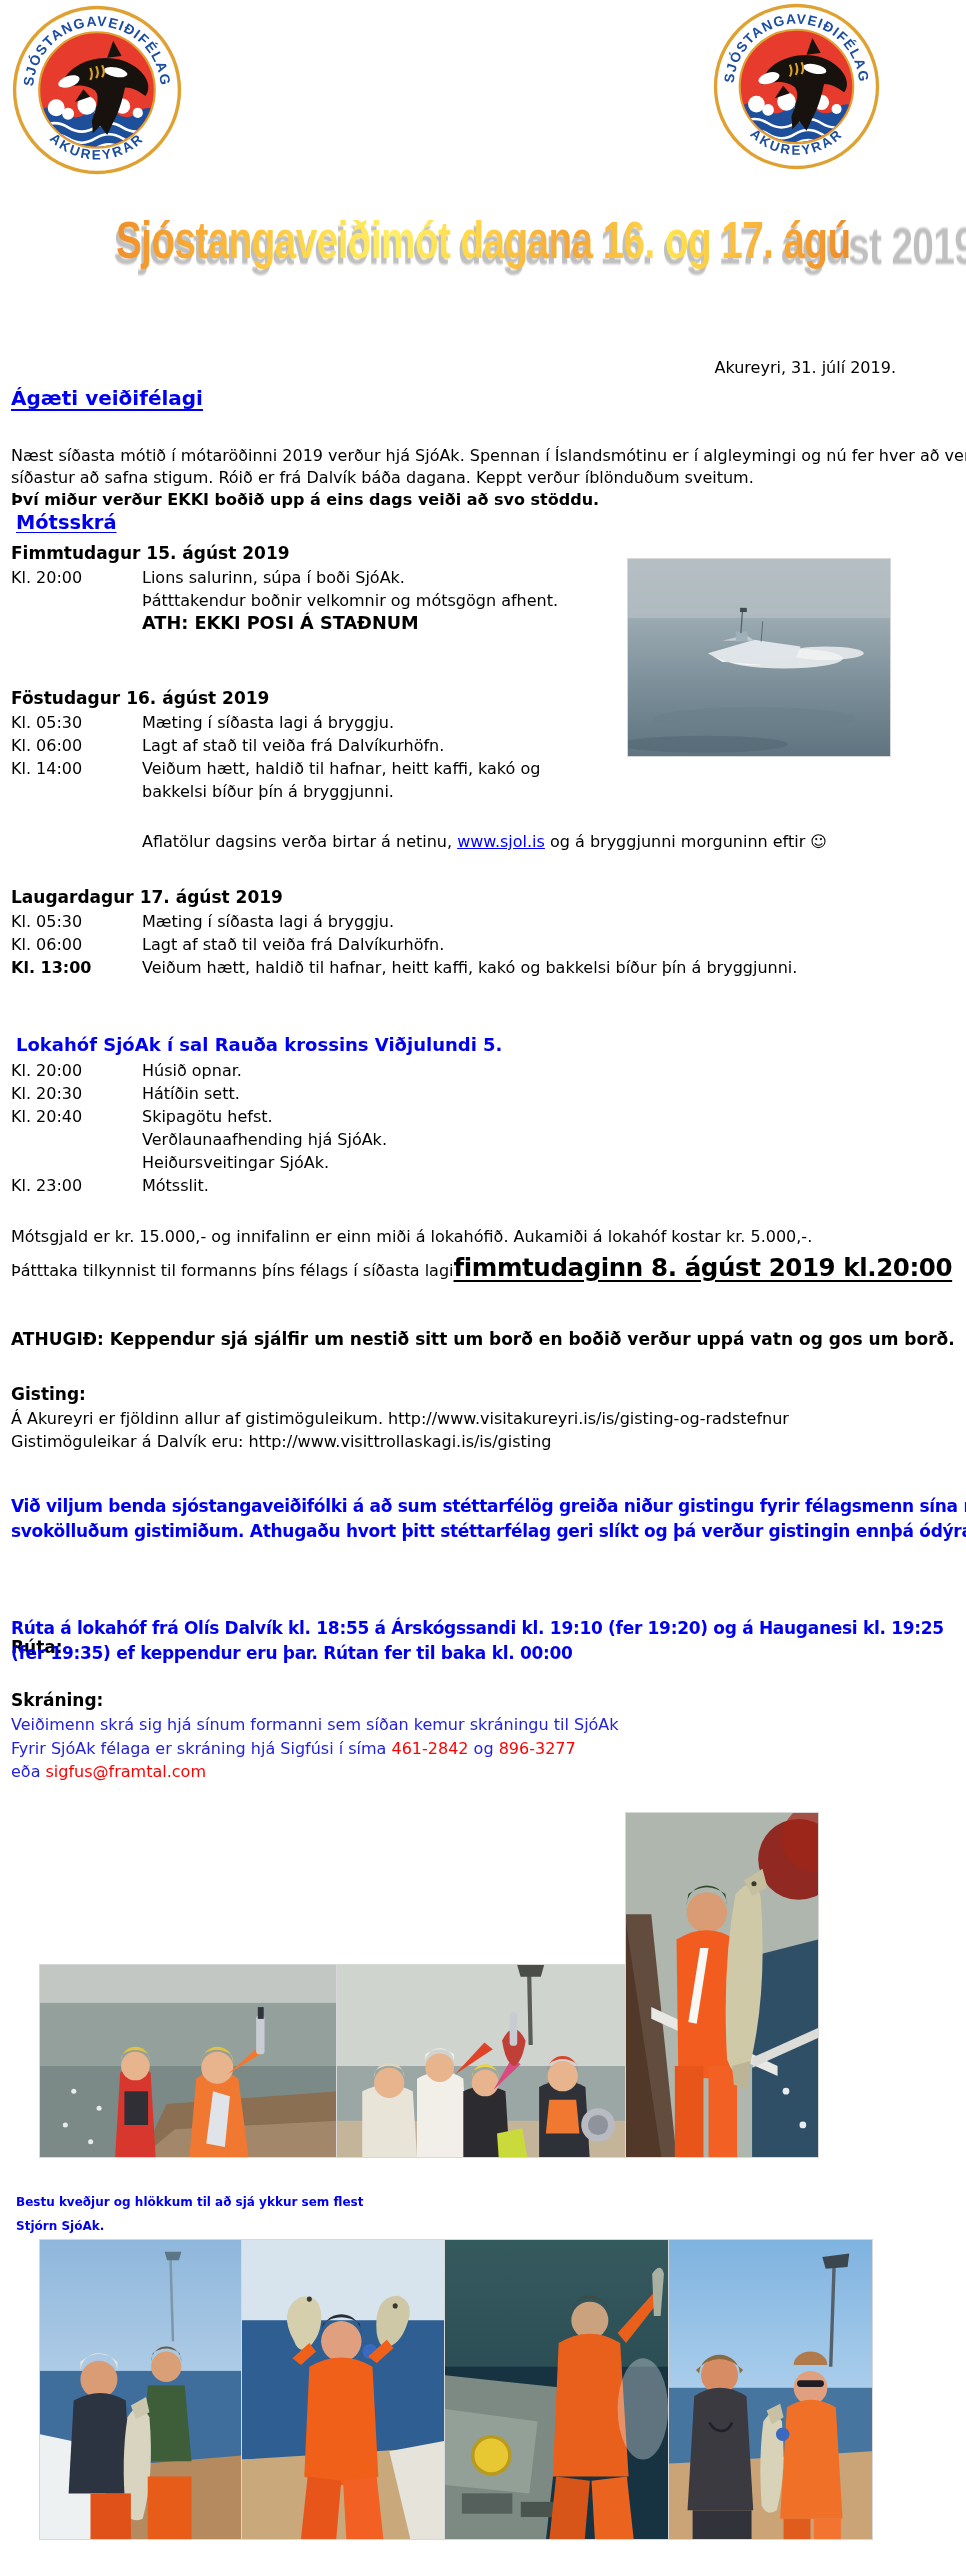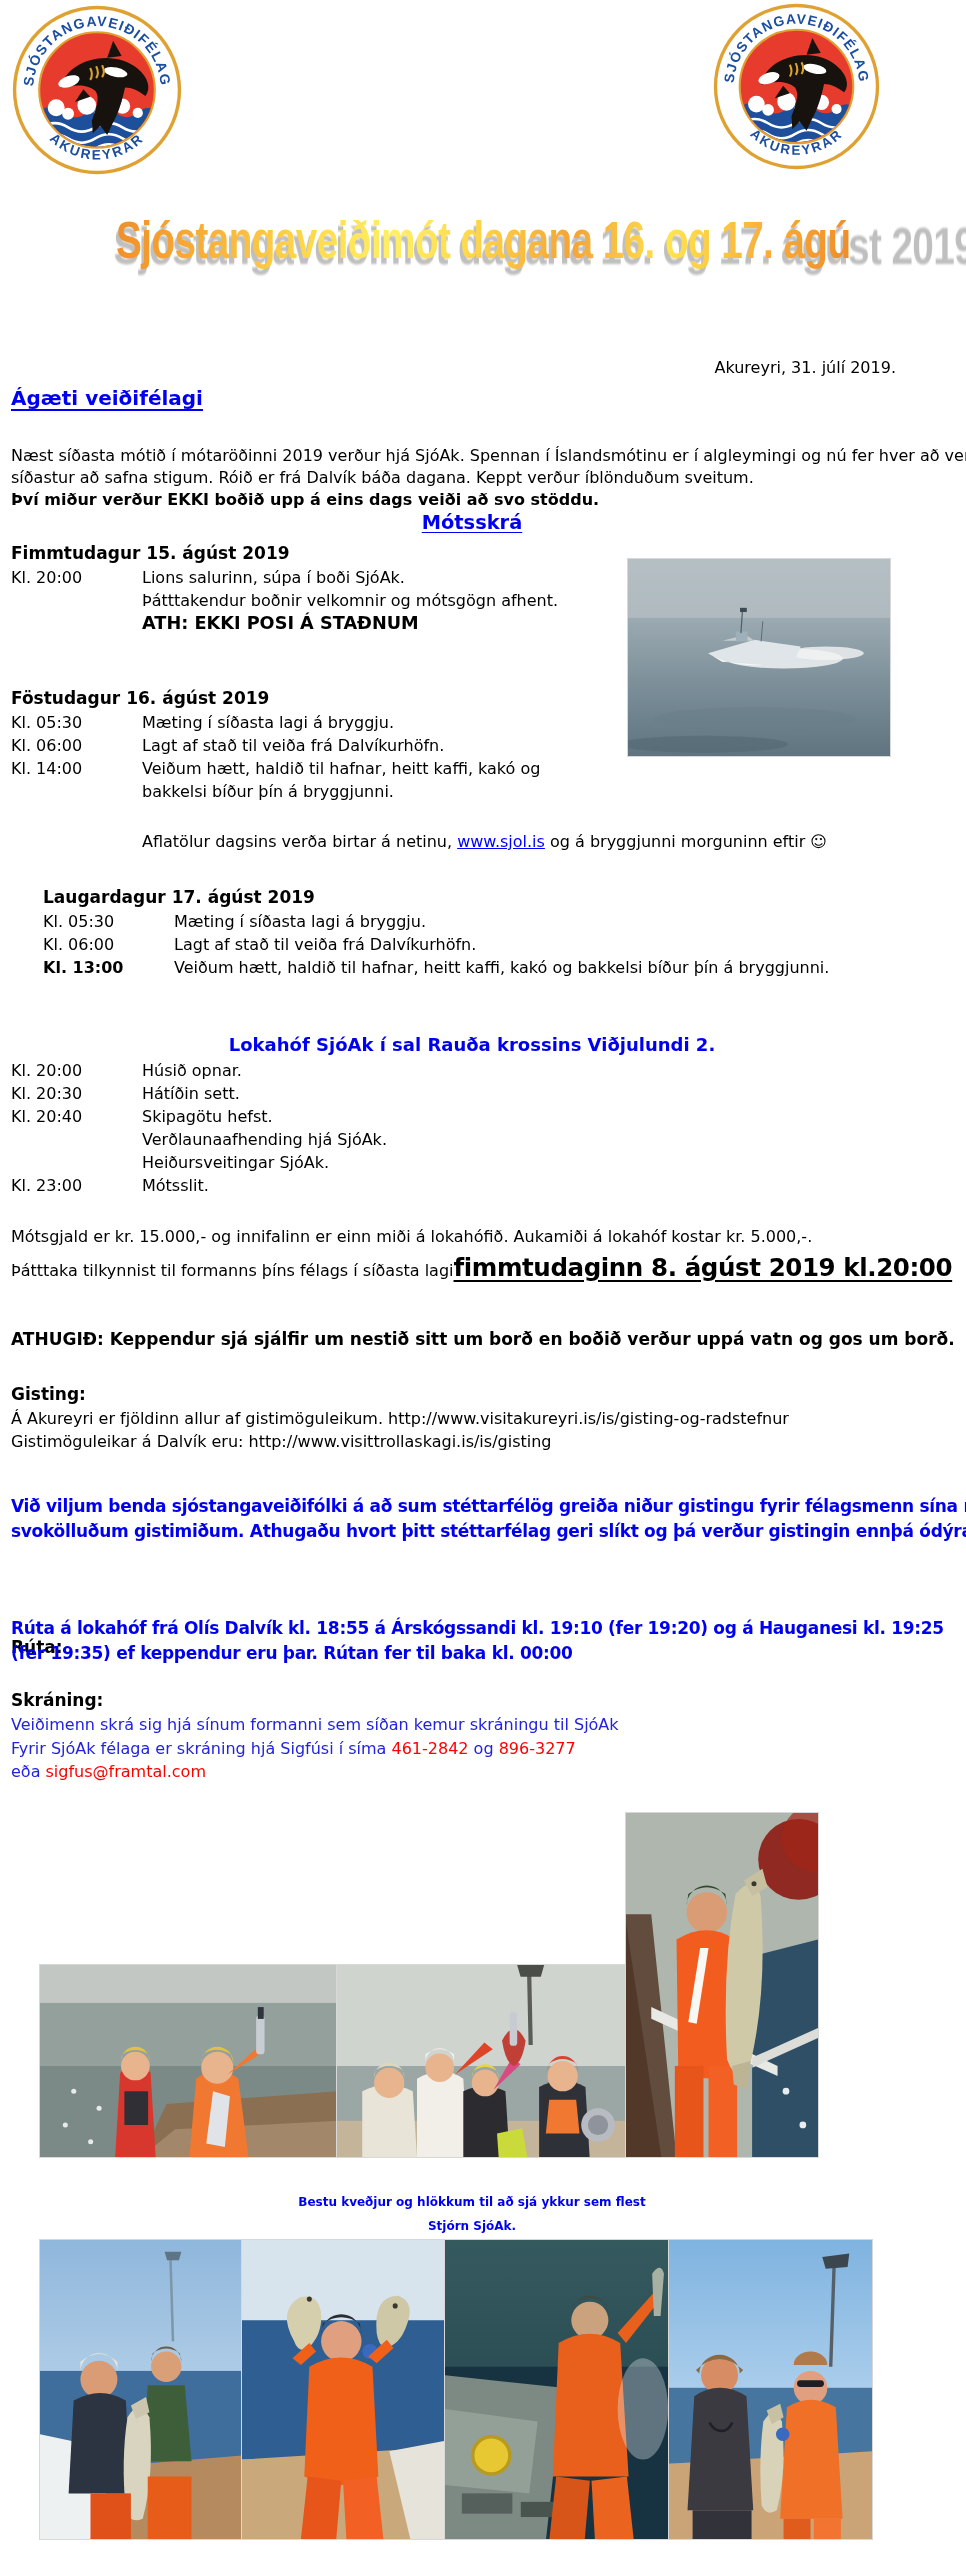--- a/index.html
+++ b/index.html
@@ -19,21 +19,21 @@
   .title-grad{background:linear-gradient(100deg,#ef8e2a 0%,#f8a833 10%,#ffdd4e 28%,#ffef66 38%,
       #ffd94a 48%,#f5a435 62%,#ffe44f 75%,#f9ae38 88%,#ee8c29 100%);
       -webkit-background-clip:text;background-clip:text;color:transparent;}
 
   .dateline{top:358px;left:0;width:896px;text-align:right;font-size:16px;}
   .greeting{top:386px;left:11px;font-size:20px;font-weight:600;color:#0000f0;
             text-decoration:underline;text-underline-offset:4.2px;}
   .bodyline{font-size:16px;line-height:22px;}
   .b{font-weight:bold;}
   .red{color:#ff0000;}
-  .center{width:944px;left:0;text-align:center;}
+  .center{width:944px;left:16px;text-align:left;}
 
   .program-title{top:511px;font-size:19.4px;font-weight:bold;color:#0000f0;
             text-decoration:underline;text-underline-offset:3.4px;}
 
   .sched{left:11px;}
   .sched .hdr{font-size:17px;font-weight:bold;line-height:23.6px;}
   .srow{line-height:23px;font-size:16px;}
   .stime{display:inline-block;width:131px;}
   .ath{font-size:17.7px;font-weight:bold;}
   .party-hdr{top:1034px;font-size:18px;font-weight:bold;color:#0000f0;}
@@ -163,28 +163,28 @@
     <div class="srow"><span class="stime">Kl. 05:30</span><span>Mæting í síðasta lagi á bryggju.</span></div>
     <div class="srow"><span class="stime">Kl. 06:00</span><span>Lagt af stað til veiða frá Dalvíkurhöfn.</span></div>
     <div class="srow"><span class="stime">Kl. 14:00</span><span>Veiðum hætt, haldið til hafnar, heitt kaffi, kakó og</span></div>
     <div class="srow"><span class="stime"></span><span>bakkelsi bíður þín á bryggjunni.</span></div>
   </div>
 
   <div class="abs bodyline" style="top:831px;left:142px;">
     <span>Aflatölur dagsins verða birtar á netinu, </span><span class="link">www.sjol.is</span><span> og á bryggjunni morguninn eftir </span><span>☺</span>
   </div>
 
-  <div class="abs sched" style="top:886px;margin-left:32px;">
+  <div class="abs sched" style="top:886px;">
     <div class="hdr">Laugardagur 17. ágúst 2019</div>
     <div class="srow"><span class="stime">Kl. 05:30</span><span>Mæting í síðasta lagi á bryggju.</span></div>
     <div class="srow"><span class="stime">Kl. 06:00</span><span>Lagt af stað til veiða frá Dalvíkurhöfn.</span></div>
     <div class="srow"><span class="stime b">Kl. 13:00</span><span>Veiðum hætt, haldið til hafnar, heitt kaffi, kakó og bakkelsi bíður þín á bryggjunni.</span></div>
   </div>
 
-  <div class="abs center party-hdr">Lokahóf SjóAk í sal Rauða krossins Viðjulundi 2.</div>
+  <div class="abs center party-hdr">Lokahóf SjóAk í sal Rauða krossins Viðjulundi 5.</div>
 
   <div class="abs sched" style="top:1059px;">
     <div class="srow"><span class="stime">Kl. 20:00</span><span>Húsið opnar.</span></div>
     <div class="srow"><span class="stime">Kl. 20:30</span><span>Hátíðin sett.</span></div>
     <div class="srow"><span class="stime">Kl. 20:40</span><span>Skipagötu hefst.</span></div>
     <div class="srow"><span class="stime"></span><span>Verðlaunaafhending hjá SjóAk.</span></div>
     <div class="srow"><span class="stime"></span><span>Heiðursveitingar SjóAk.</span></div>
     <div class="srow"><span class="stime">Kl. 23:00</span><span>Mótsslit.</span></div>
   </div>
 

